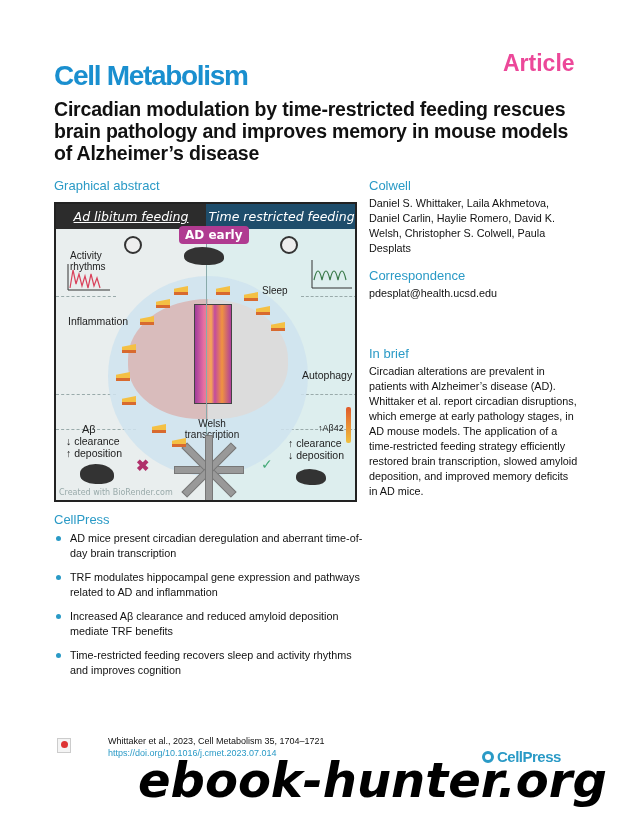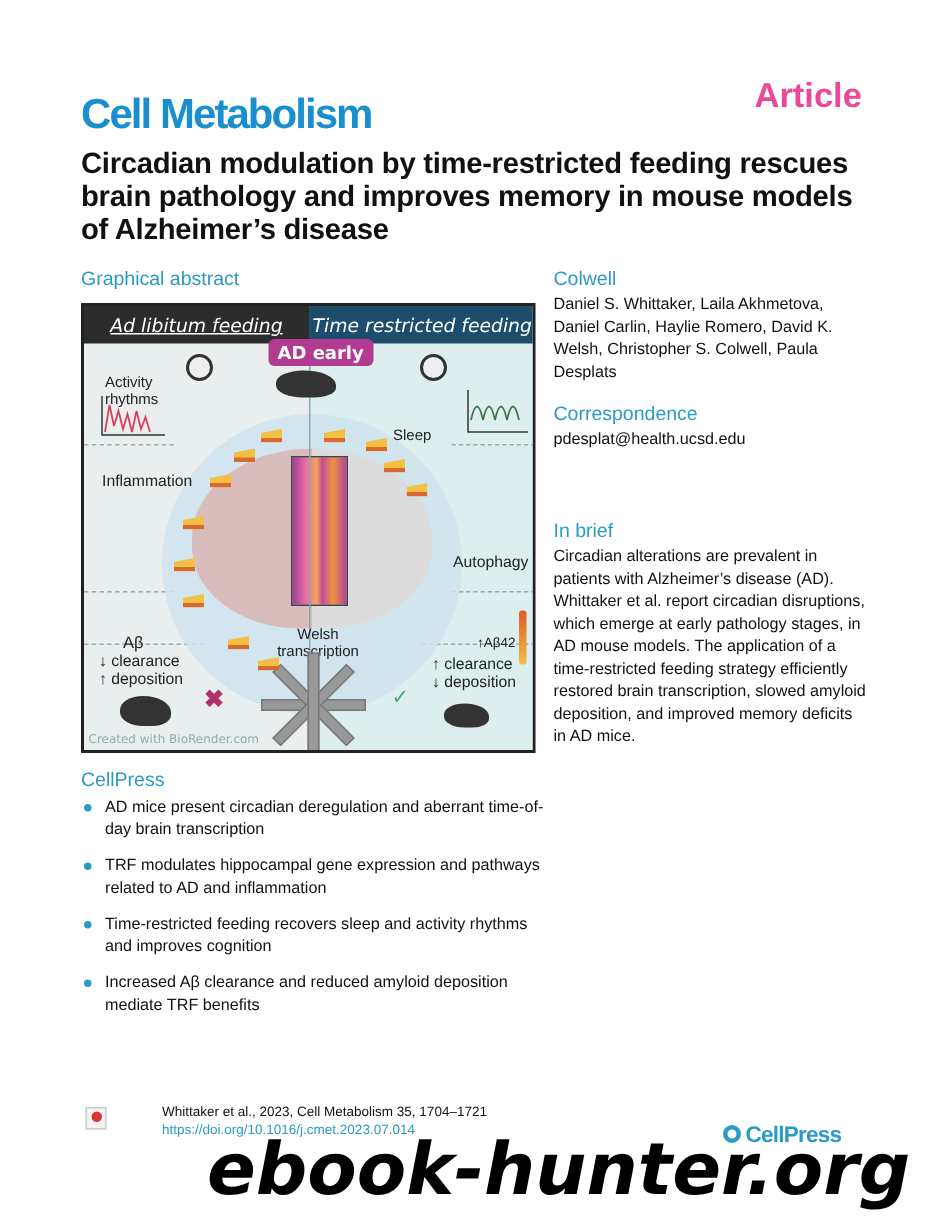--- a/index.html
+++ b/index.html
@@ -162,22 +162,22 @@
 
 <div class="rcol brief">
   <h3>In brief</h3>
   <p>Circadian alterations are prevalent in patients with Alzheimer’s disease (AD). Whittaker et al. report circadian disruptions, which emerge at early pathology stages, in AD mouse models. The application of a time-restricted feeding strategy efficiently restored brain transcription, slowed amyloid deposition, and improved memory deficits in AD mice.</p>
 </div>
 
 <div class="hl">
   <h3>CellPress</h3>
   <div class="hl-item"><span class="bullet"></span><span>AD mice present circadian deregulation and aberrant time-of-day brain transcription</span></div>
   <div class="hl-item"><span class="bullet"></span><span>TRF modulates hippocampal gene expression and pathways related to AD and inflammation</span></div>
+  <div class="hl-item"><span class="bullet"></span><span>Increased Aβ clearance and reduced amyloid deposition mediate TRF benefits</span></div>
   <div class="hl-item"><span class="bullet"></span><span>Time-restricted feeding recovers sleep and activity rhythms and improves cognition</span></div>
-  <div class="hl-item"><span class="bullet"></span><span>Increased Aβ clearance and reduced amyloid deposition mediate TRF benefits</span></div>
 </div>
 
 <div class="check-updates">
     <span class="dot"></span>
   </div>
 
 <div class="cite">
   <div>Whittaker et al., 2023, Cell Metabolism 35, 1704–1721</div>
   <div class="doi">https://doi.org/10.1016/j.cmet.2023.07.014</div>
 </div>

